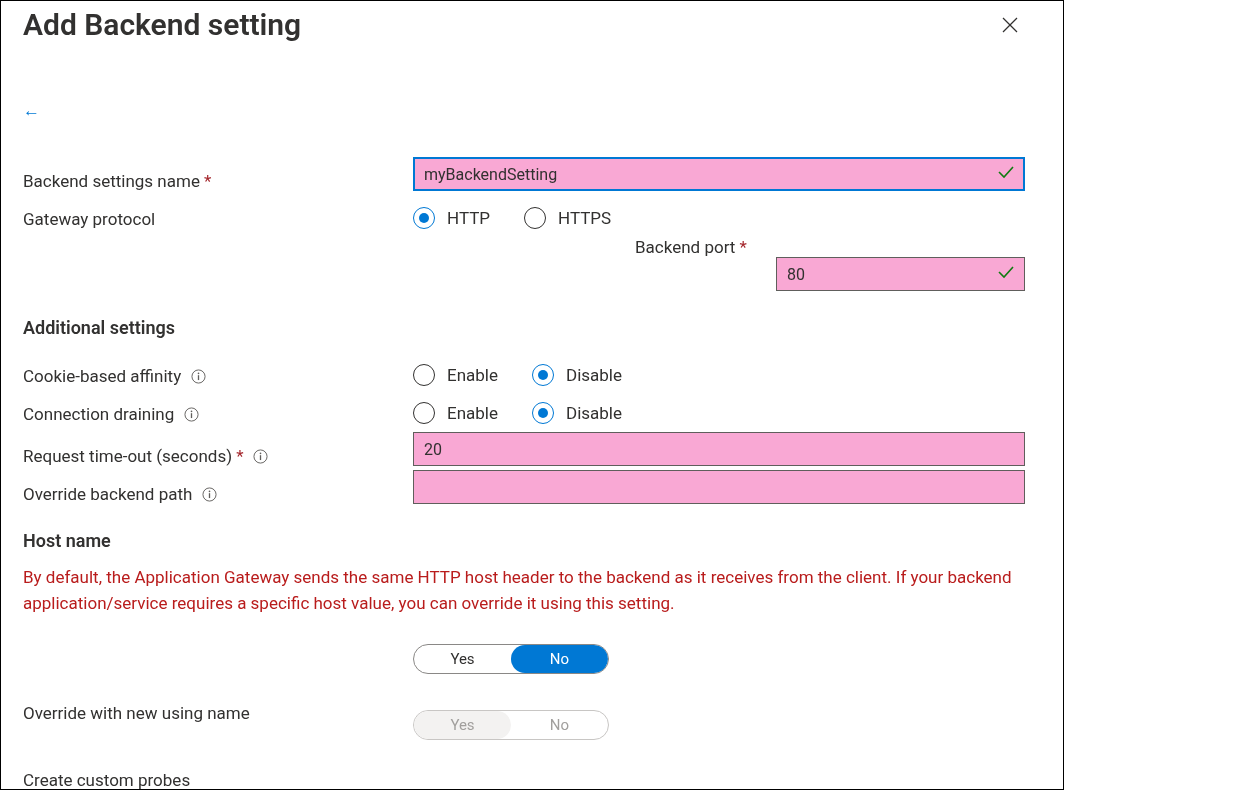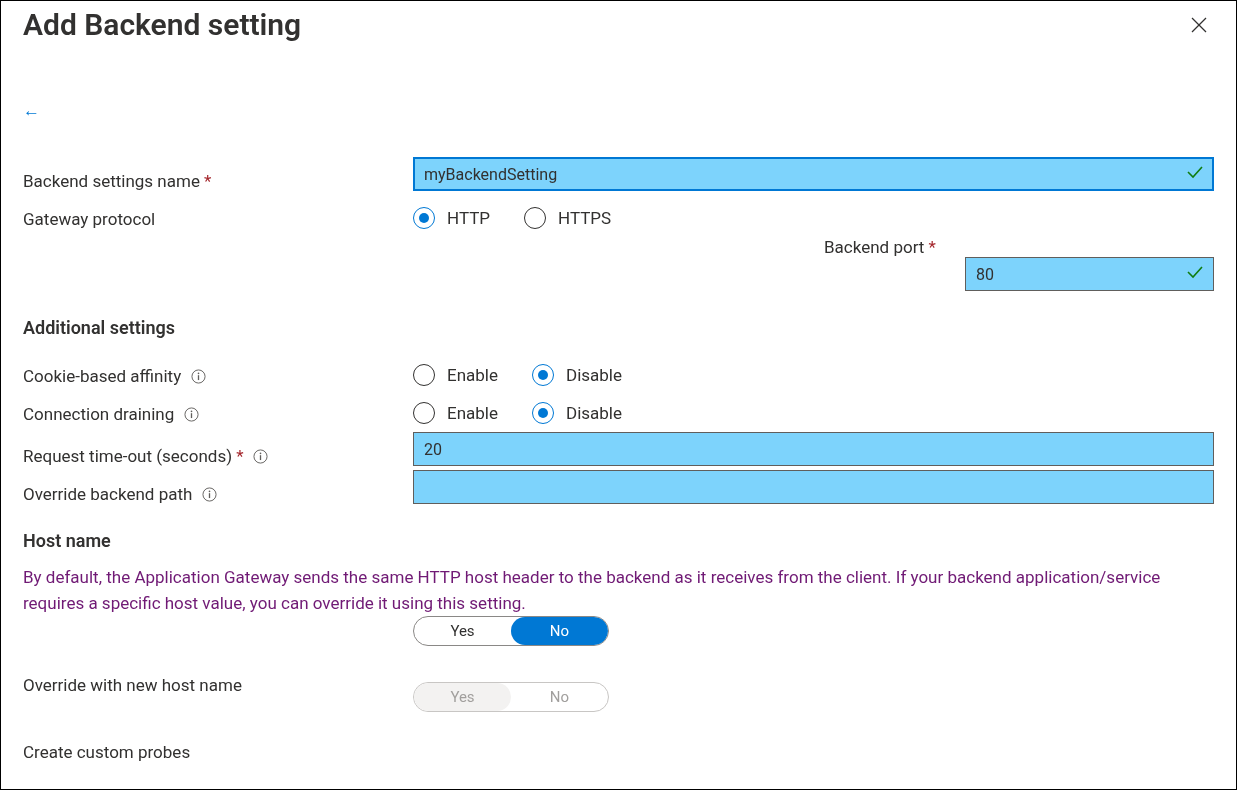--- a/index.html
+++ b/index.html
@@ -1,45 +1,45 @@
 <!DOCTYPE html>
 <html><head>
 <meta charset="utf-8">
 <style>
   html,body{margin:0;padding:0;font-family:"Segoe UI",-apple-system,BlinkMacSystemFont,Roboto,"Helvetica Neue",Arial,sans-serif;color:#323130;background:#fff;}
-  .panel{box-sizing:border-box;width:1237px;height:790px;border:1px solid #000;padding:0 22px 22px 22px;position:relative;}
+  .panel{box-sizing:border-box;width:1064px;height:790px;border:1px solid #000;padding:0 38px 22px 22px;position:relative;}
   .header{display:flex;align-items:center;justify-content:space-between;padding-top:6px;}
   .title{font-size:30px;font-weight:600;margin:0;}
   .close{width:30px;height:30px;display:flex;align-items:center;justify-content:center;cursor:pointer;font-size:18px;color:#323130;}
   .back-link{margin-top:58px;color:#0078d4;font-size:17px;display:inline-flex;align-items:center;cursor:pointer;}
   .back-link .arrow{margin-right:6px;font-size:17px;}
   .form{margin-top:36px;}
   .row{display:flex;align-items:flex-end;min-height:34px;margin-bottom:4px;}
   .row .label-col{width:390px;font-size:17px;display:flex;align-items:center;color:#323130;}
   .row .field-col{flex:1;}
   .req{color:#a4262c;margin-left:4px;}
   .info-icon{margin-left:10px;color:#605e5c;}
   .info-icon svg{display:block;}
 
-  input.text{box-sizing:border-box;width:100%;height:34px;border:1px solid #605e5c;padding:0 34px 0 10px;font-size:16px;font-family:inherit;color:#323130;background:#7dd3fc;}
+  input.text{box-sizing:border-box;width:100%;height:34px;border:1px solid #605e5c;padding:0 34px 0 10px;font-size:16px;font-family:inherit;color:#323130;background:#f9a8d4;}
   .text-wrap{position:relative;}
   .text-wrap.valid .check{display:block;}
   .check{position:absolute;right:10px;top:50%;transform:translateY(-50%);display:none;}
   .text-wrap.focus input.text{border:2px solid #0078d4;padding-left:9px;}
 
   .radio-group{display:flex;align-items:center;gap:34px;}
   .radio{display:flex;align-items:center;cursor:pointer;font-size:17px;}
   .radio .circle{width:20px;height:20px;border:1px solid #323130;border-radius:50%;margin-right:12px;display:flex;align-items:center;justify-content:center;}
   .radio.selected .circle{border-color:#0078d4;}
   .radio.selected .dot{width:10px;height:10px;border-radius:50%;background:#0078d4;}
   .radio .dot{display:block;}
 
   .section-head{font-size:18px;font-weight:600;margin-top:26px;margin-bottom:14px;}
 
-  .desc{font-size:17px;line-height:1.5;color:#701a75;margin-top:4px;max-width:1210px;}
+  .desc{font-size:17px;line-height:1.5;color:#b91c1c;margin-top:4px;margin-bottom:28px;max-width:1210px;}
 
   .toggle{display:inline-flex;border:1px solid #8a8886;border-radius:20px;overflow:hidden;height:28px;width:194px;}
   .toggle .seg{flex:1;display:flex;align-items:center;justify-content:center;font-size:15px;cursor:pointer;}
   .toggle .seg.active{}
   .toggle.primary .seg.active{background:#0078d4;color:#fff;border-radius:20px;font-weight:400;}
   .toggle.disabled{border-color:#c8c6c4;}
   .toggle.disabled .seg{color:#a19f9d;cursor:default;}
   .toggle.disabled .seg.active{background:#f3f2f1;color:#a19f9d;border-radius:20px;}
   .gap-sm{margin-top:4px;}
   .row-override .label-col{align-self:center;}
@@ -207,21 +207,21 @@
           <input class="text" type="text" value="" style="">
         </div>
       </div>
     </div>
 
     <div class="section-head">Host name</div>
     <div class="desc">By default, the Application Gateway sends the same HTTP host header to the backend as it receives from the client. If your backend application/service requires a specific host value, you can override it using this setting.</div>
 
     <div class="row row-top row-override">
       <div class="label-col" style="padding-top:42px;">
-        <span>Override with new host name</span>
+        <span>Override with new using name</span>
       </div>
       <div class="field-col">
         <div class="toggle primary">
           <div class="seg">Yes</div>
           <div class="seg active">No</div>
         </div>
         <div style="height:36px;"></div>
         <div class="toggle disabled">
           <div class="seg active">Yes</div>
           <div class="seg">No</div>

